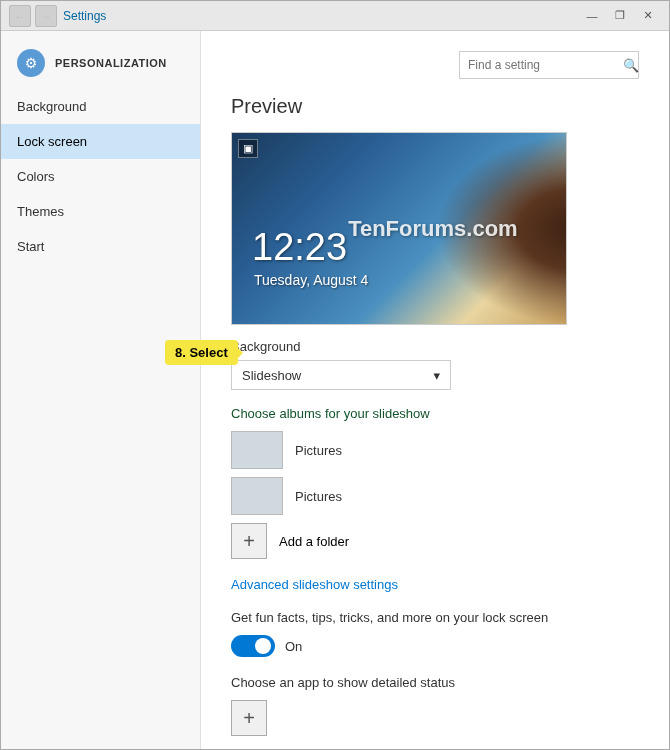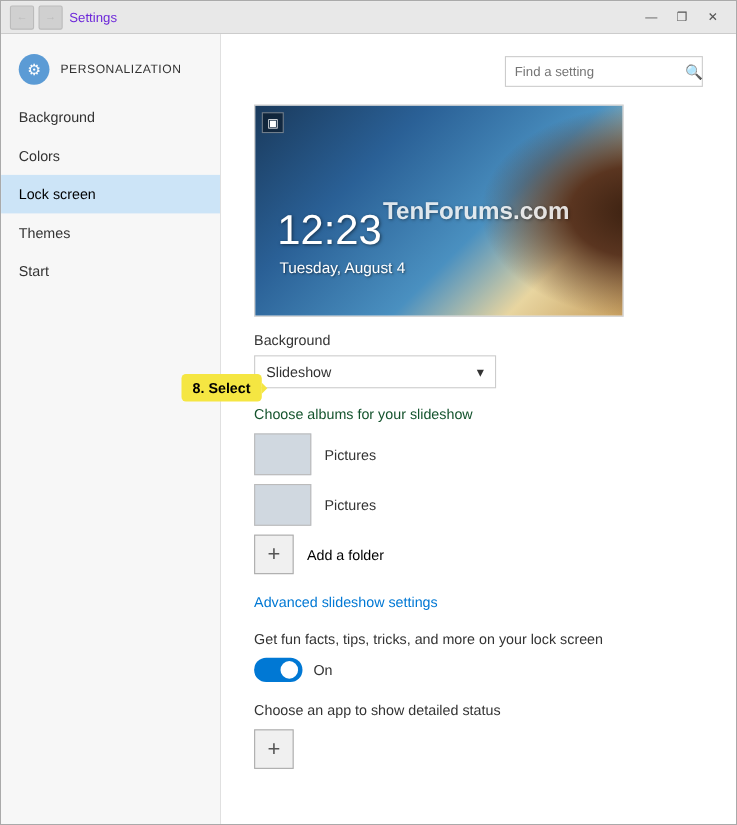--- a/index.html
+++ b/index.html
@@ -50,21 +50,21 @@
       display: flex;
       align-items: center;
       justify-content: center;
       font-size: 10px;
       cursor: pointer;
       color: #555;
     }
     .nav-btn.disabled { color: #bbb; }
     .title-bar-title {
       font-size: 12px;
-      color: #6d28d9;
+      color: #0369a1;
     }
     .title-bar-controls {
       display: flex;
       gap: 2px;
     }
     .title-btn {
       width: 26px;
       height: 20px;
       background: transparent;
       border: none;
@@ -104,21 +104,21 @@
       background: #5b9bd5;
       border-radius: 50%;
       display: flex;
       align-items: center;
       justify-content: center;
       color: #fff;
       font-size: 14px;
     }
     .sidebar-heading {
       font-size: 11px;
-      font-weight: 400;
+      font-weight: 700;
       color: #333;
       letter-spacing: 0.5px;
       text-transform: uppercase;
     }
     .sidebar-item {
       padding: 10px 16px;
       cursor: pointer;
       color: #333;
       font-size: 13px;
     }
@@ -441,43 +441,44 @@
       <div class="sidebar">
         <div class="sidebar-header">
           <div class="gear-icon-circle">
             <span>⚙</span>
           </div>
           <span class="sidebar-heading">PERSONALIZATION</span>
         </div>
         <div class="sidebar-item">
           <span>Background</span>
         </div>
+        <div class="sidebar-item active">
+          <span>Lock screen</span>
+        </div>
         <div class="sidebar-item">
           <span>Colors</span>
-        </div>
-        <div class="sidebar-item active">
-          <span>Lock screen</span>
         </div>
         <div class="sidebar-item">
           <span>Themes</span>
         </div>
         <div class="sidebar-item">
           <span>Start</span>
         </div>
       </div>
 
       <div class="content">
 
         <div class="content-header">
           <div class="search-box">
             <input class="search-input" type="text" placeholder="Find a setting" style="">
             <span class="search-icon-span">🔍</span>
           </div>
         </div>
 
+        <h2 class="preview-title">Preview</h2>
         <div class="preview-image">
           <div class="cave-arch"></div>
           <div class="preview-monitor-icon">▣</div>
           <div class="preview-watermark">TenForums.com</div>
           <div class="preview-time">12:23</div>
           <div class="preview-date">Tuesday, August 4</div>
         </div>
 
         <div class="section-label">Background</div>
         <div class="dropdown-select">

